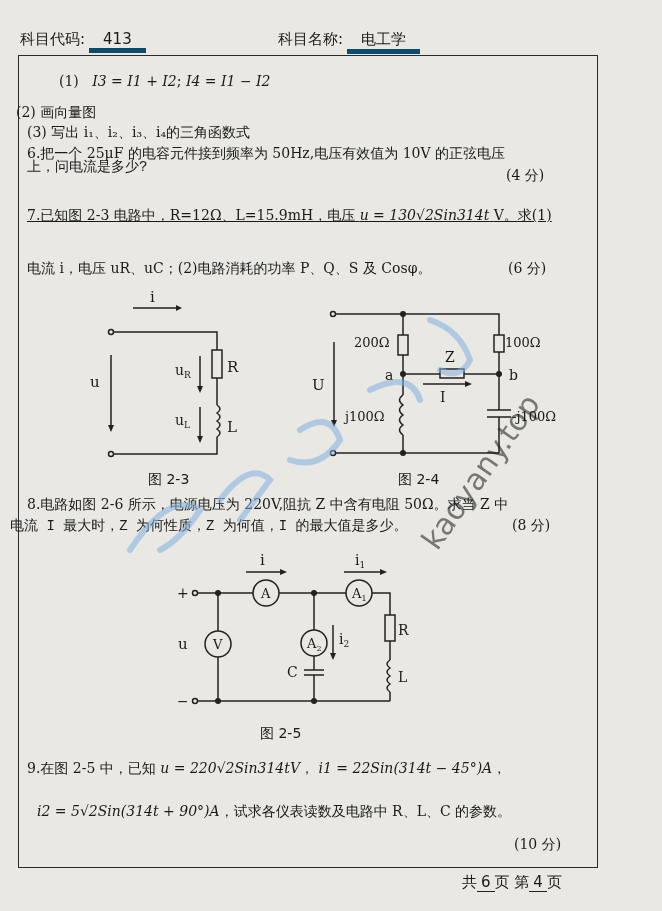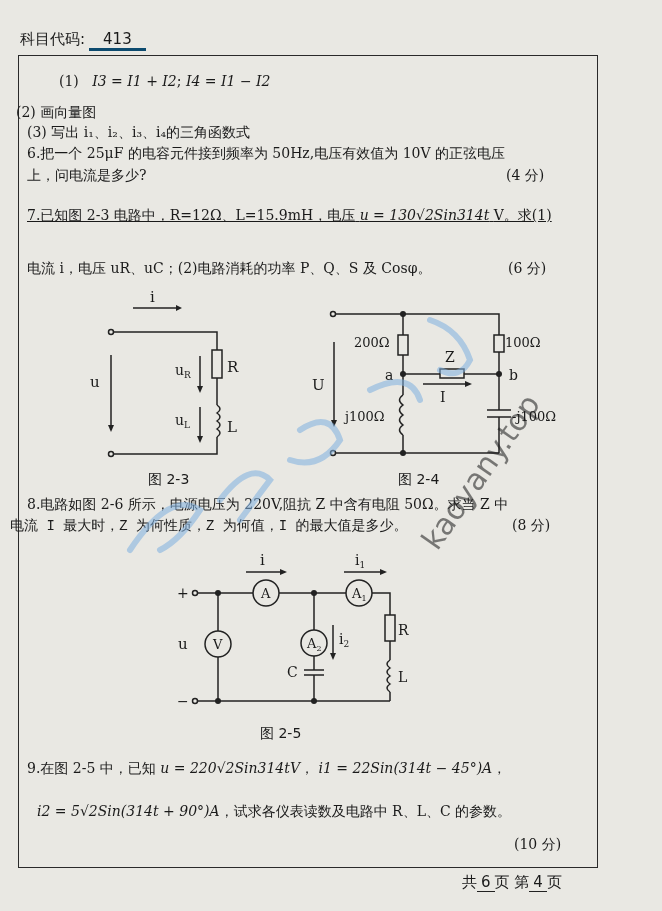--- a/index.html
+++ b/index.html
@@ -9,21 +9,21 @@
     font-family:"DejaVu Serif", "Liberation Serif", serif;
     color:#1a1a1a;
     position:relative;
   }
   .header {
     position:absolute; top:30px; left:20px; right:20px; height:24px;
     font-family:"DejaVu Sans", sans-serif; font-size:15px;
   }
   .header .f1 { position:absolute; left:0; top:0; }
   .header .f2 { position:absolute; left:258px; top:0; }
-  .uline { display:inline-block; border-bottom:3px solid #0c4a6e; padding:0 14px; margin-left:4px; }
+  .uline { display:inline-block; border-bottom:5px solid #0c4a6e; padding:0 14px; margin-left:4px; }
   .frame {
     position:absolute; left:18px; top:55px; width:580px; height:813px;
     border:1.5px solid #2a2a2a; box-sizing:border-box;
   }
   .line { position:absolute; font-size:14px; white-space:nowrap; }
   .it { font-style:italic; }
   .fig-cap { position:absolute; font-size:14px; font-family:"DejaVu Sans", sans-serif; }
   svg text { font-family:"DejaVu Serif", serif; fill:#1a1a1a; }
   .footer {
     position:absolute; top:873px; left:462px; font-size:15px;
@@ -31,34 +31,37 @@
   }
   .footer .u { border-bottom:1px solid #222; padding:0 4px; }
 </style>
 </head>
 <body>
 
 <div class="header">
   <div class="f1">
     <span>科目代码:</span><span class="uline">413</span>
   </div>
+  <div class="f2">
+    <span>科目名称:</span><span class="uline">电工学</span>
+  </div>
 </div>
 
 <div class="frame"></div>
 
 <div class="line" style="left:27px;top:73px;margin-left:32px;">
   <span>(1)</span>
   &nbsp;&nbsp;<span class="it">I3 = I1 + I2</span><span>;</span>
   <span class="it">I4 = I1 − I2</span>
 </div>
 <div class="line" style="left:16px;top:104px;">(2) 画向量图</div>
 <div class="line" style="left:27px;top:124px;">(3) 写出 i₁、i₂、i₃、i₄的三角函数式</div>
 
 <div class="line" style="left:27px;top:145px;">6.把一个 25μF 的电容元件接到频率为 50Hz,电压有效值为 10V 的正弦电压</div>
-<div class="line" style="left:27px;top:167px;">上，问电流是多少?</div>
+<div class="line" style="left:27px;top:158px;font-family:Liberation Mono, monospace;">上，问电流是多少?</div>
 <div class="line" style="left:506px;top:167px;">(4 分)</div>
 
 <div class="line" style="left:27px;top:207px;text-decoration:underline;">
   <span>7.已知图 2-3 电路中，R=12Ω、L=15.9mH，电压</span>
   <span class="it">u = 130√2Sin314t</span>
   <span>V。求(1)</span>
 </div>
 <div class="line" style="left:27px;top:260px;">电流 i，电压 uR、uC；(2)电路消耗的功率 P、Q、S 及 Cosφ。</div>
 <div class="line" style="left:508px;top:260px;">(6 分)</div>
 

